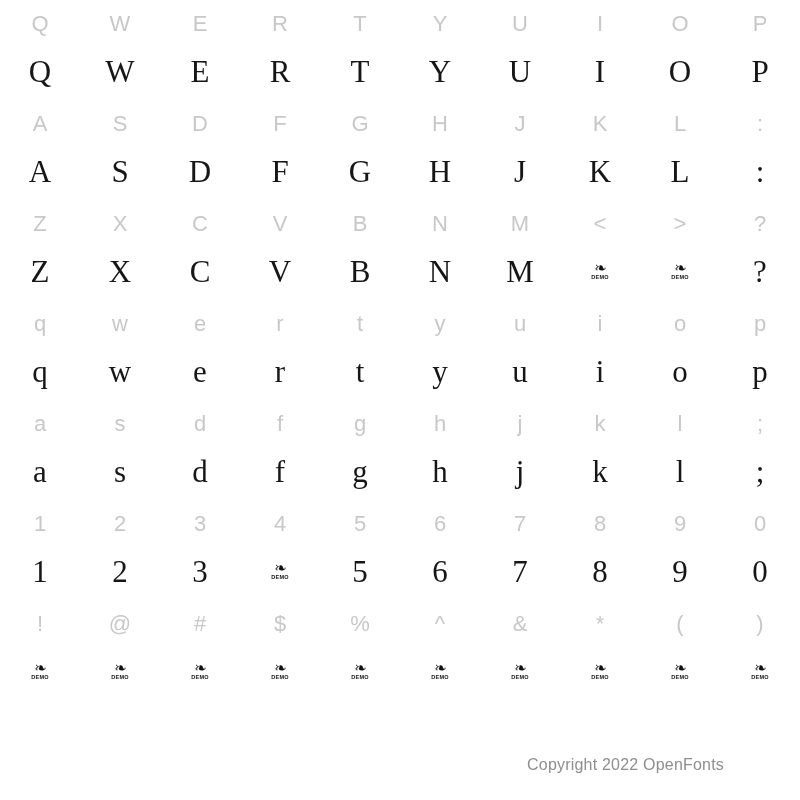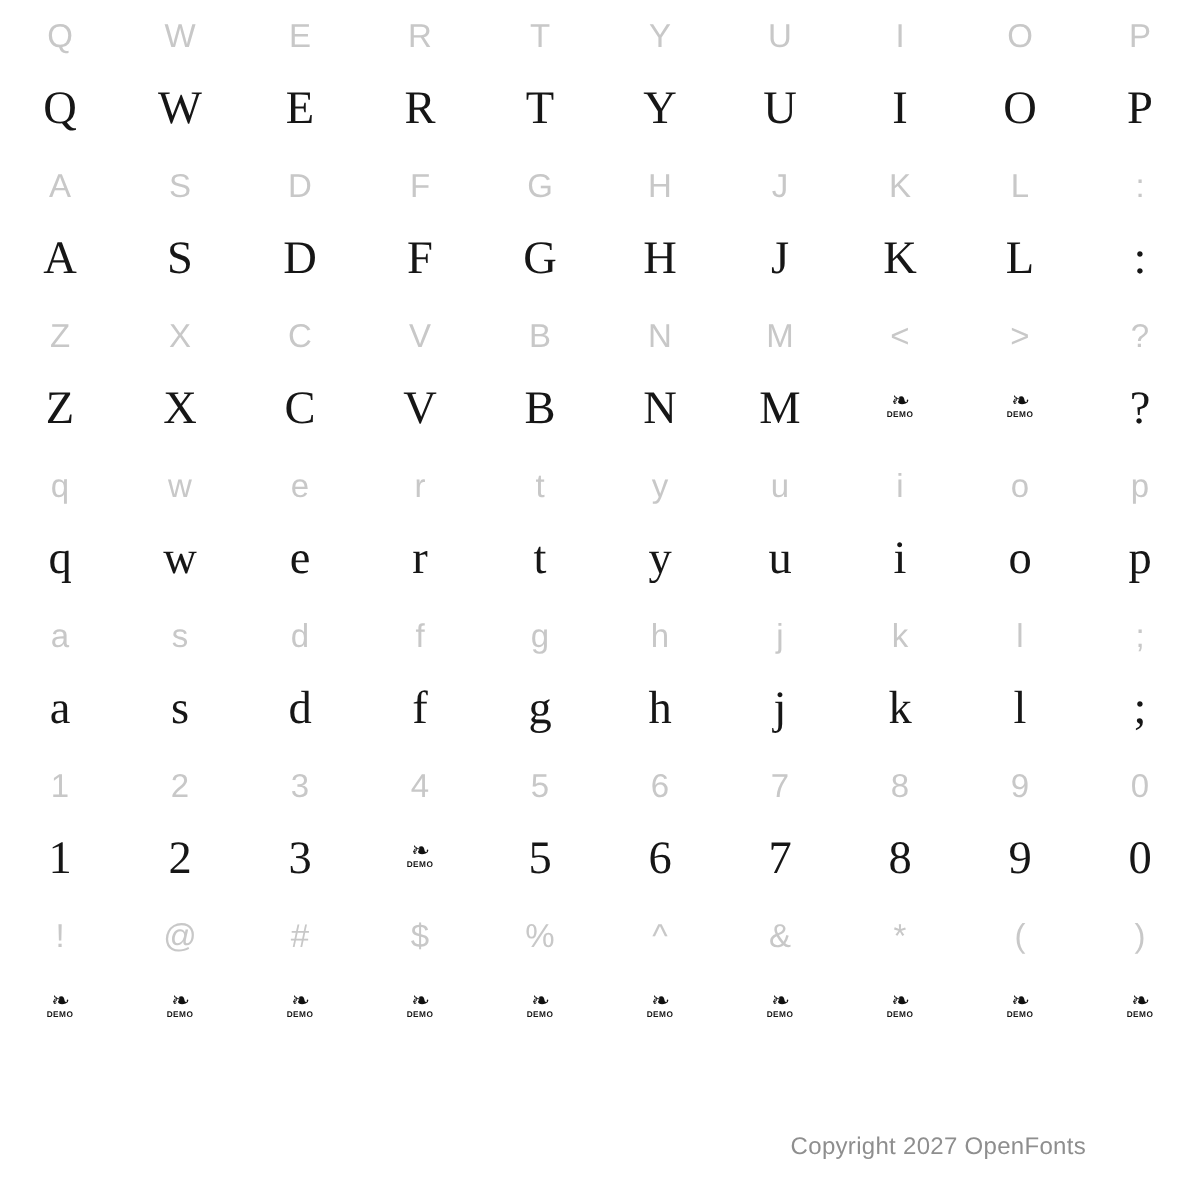--- a/index.html
+++ b/index.html
@@ -434,14 +434,14 @@
       <div class="cell">
         <div class="key">)</div>
         <div class="glyph">
           <div class="demo-mark">
             <div class="sprout">❧</div>
             <div class="demo-text">DEMO</div>
           </div>
         </div>
       </div>
     </div>
-  <div class="copyright">Copyright 2027 OpenFonts</div>
+  <div class="copyright">Copyright 2022 OpenFonts</div>
 </div>
 
 </body></html>

